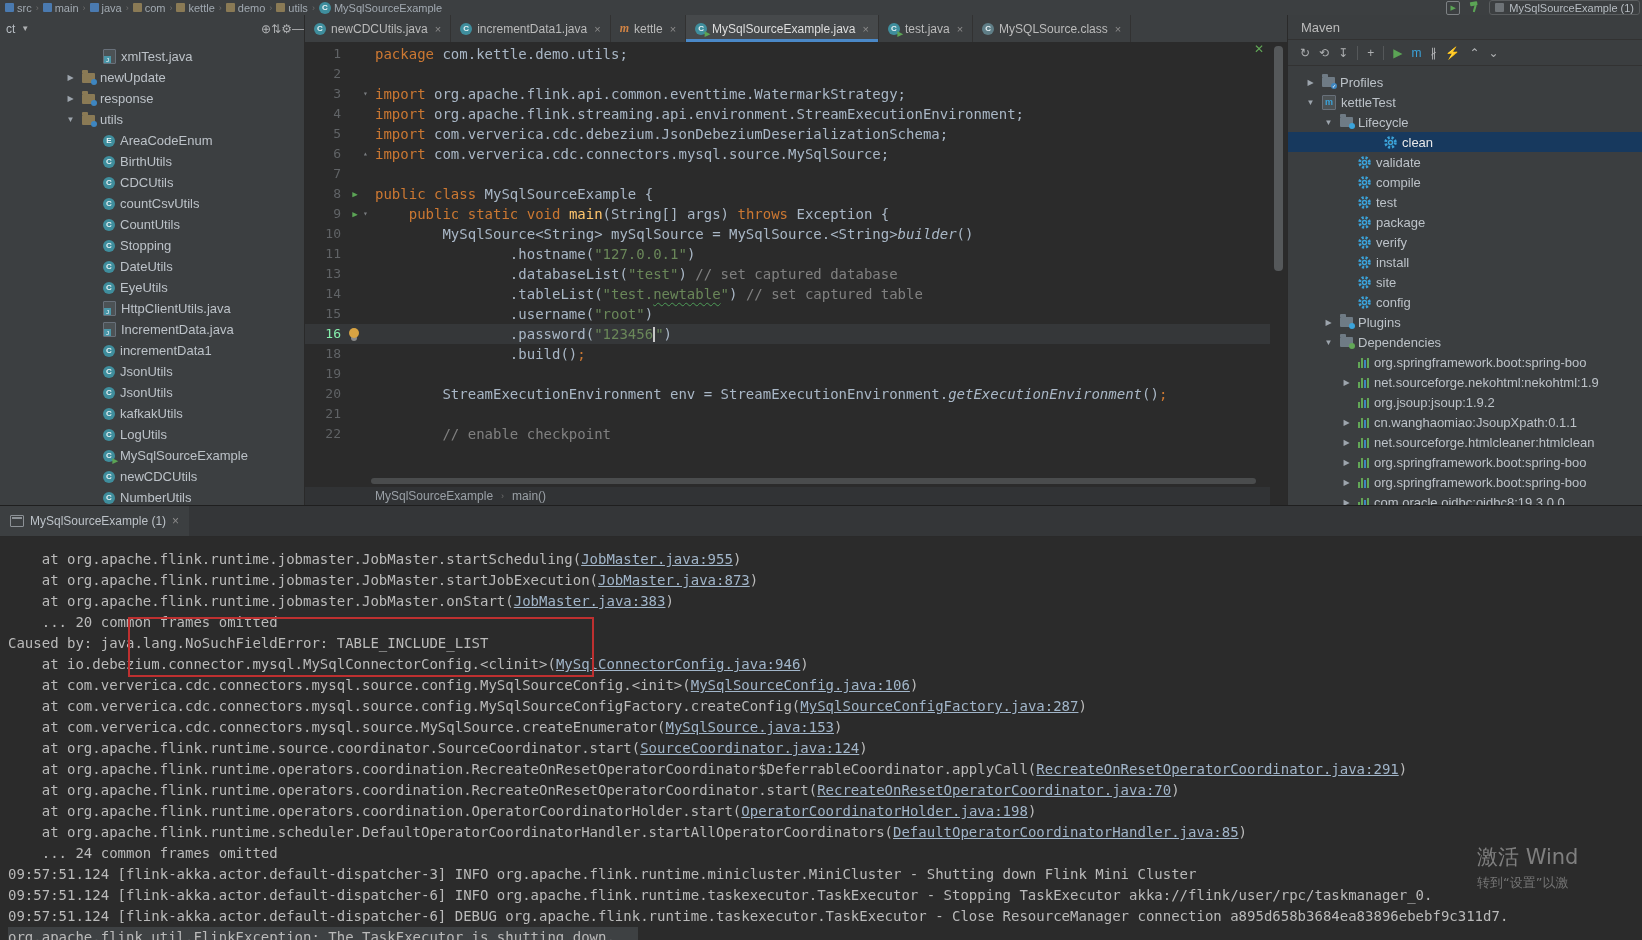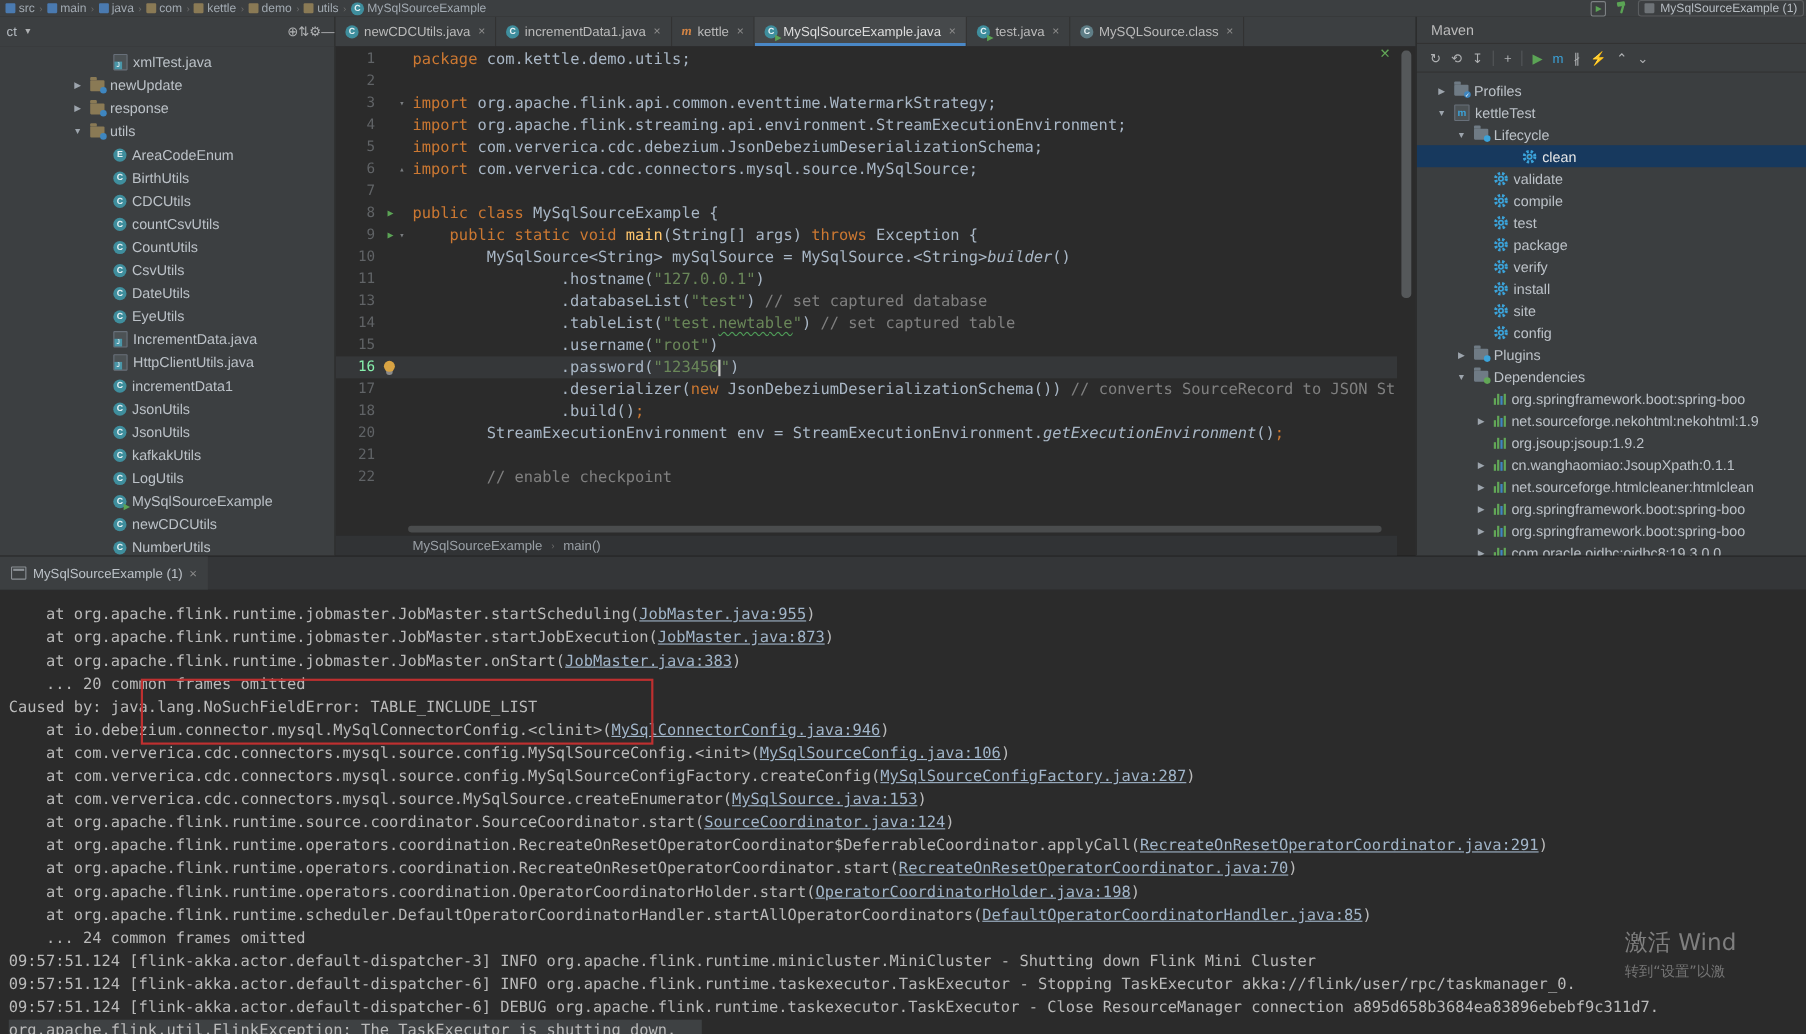--- a/index.html
+++ b/index.html
@@ -270,45 +270,45 @@
       <span>countCsvUtils</span>
     </div>
     <div class="trow" style="padding-left:85px">
       <span class="arrow"></span>
       <span class="cico" style="background:#3F8E9D">C</span>
       <span>CountUtils</span>
     </div>
     <div class="trow" style="padding-left:85px">
       <span class="arrow"></span>
       <span class="cico" style="background:#3F8E9D">C</span>
-      <span>CsvUtils</span>
+      <span>Stopping</span>
     </div>
     <div class="trow" style="padding-left:85px">
       <span class="arrow"></span>
       <span class="cico" style="background:#3F8E9D">C</span>
       <span>DateUtils</span>
     </div>
     <div class="trow" style="padding-left:85px">
       <span class="arrow"></span>
       <span class="cico" style="background:#3F8E9D">C</span>
       <span>EyeUtils</span>
     </div>
     <div class="trow" style="padding-left:85px">
       <span class="arrow"></span>
       <span class="jfile">
         <i>J</i>
       </span>
-      <span>IncrementData.java</span>
+      <span>HttpClientUtils.java</span>
     </div>
     <div class="trow" style="padding-left:85px">
       <span class="arrow"></span>
       <span class="jfile">
         <i>J</i>
       </span>
-      <span>HttpClientUtils.java</span>
+      <span>IncrementData.java</span>
     </div>
     <div class="trow" style="padding-left:85px">
       <span class="arrow"></span>
       <span class="cico" style="background:#3F8E9D">C</span>
       <span>incrementData1</span>
     </div>
     <div class="trow" style="padding-left:85px">
       <span class="arrow"></span>
       <span class="cico" style="background:#3F8E9D">C</span>
       <span>JsonUtils</span>
@@ -356,22 +356,22 @@
       <div class="eline"><span class="gnum">6</span><span class="gfold">▴</span><span class="code"><span class="kw">import </span><span class="">com.ververica.cdc.connectors.mysql.source.MySqlSource;</span></span></div>
       <div class="eline"><span class="gnum">7</span><span class="code"></span></div>
       <div class="eline"><span class="gnum">8</span><span class="gico grun">▶</span><span class="code"><span class="kw">public class </span><span class="">MySqlSourceExample {</span></span></div>
       <div class="eline"><span class="gnum">9</span><span class="gico grun">▶</span><span class="gfold">▾</span><span class="code"><span class="">    </span><span class="kw">public static void </span><span class="mth">main</span><span class="">(String[] args) </span><span class="kw">throws </span><span class="">Exception {</span></span></div>
       <div class="eline"><span class="gnum">10</span><span class="code"><span class="">        MySqlSource&lt;String&gt; mySqlSource = MySqlSource.&lt;String&gt;</span><span class="itl">builder</span><span class="">()</span></span></div>
       <div class="eline"><span class="gnum">11</span><span class="code"><span class="">                .hostname(</span><span class="str">"127.0.0.1"</span><span class="">)</span></span></div>
       <div class="eline"><span class="gnum">13</span><span class="code"><span class="">                .databaseList(</span><span class="str">"test"</span><span class="">) </span><span class="cmt">// set captured database</span></span></div>
       <div class="eline"><span class="gnum">14</span><span class="code"><span class="">                .tableList(</span><span class="str">"test.</span><span class="strw">newtable</span><span class="str">"</span><span class="">) </span><span class="cmt">// set captured table</span></span></div>
       <div class="eline"><span class="gnum">15</span><span class="code"><span class="">                .username(</span><span class="str">"root"</span><span class="">)</span></span></div>
       <div class="eline cur"><span class="gnum">16</span><span class="bulb"></span><span class="code"><span class="">                .password(</span><span class="str">"123456</span><span class="caret"></span><span class="str">"</span><span class="">)</span></span></div>
-      <div class="eline"><span class="gnum">17</span><span class="code"><span class="">                .deserializer(</span><span class="kw">new </span><span class="">JsonDebeziumDeserializationSchema()) </span><span class="cmt">// converts SourceRecord to JSON St</span></span></div>
       <div class="eline"><span class="gnum">18</span><span class="code"><span class="">                .build()</span><span class="smc">;</span></span></div>
+      <div class="eline"><span class="gnum">19</span><span class="code"></span></div>
       <div class="eline"><span class="gnum">20</span><span class="code"><span class="">        StreamExecutionEnvironment env = StreamExecutionEnvironment.</span><span class="itl">getExecutionEnvironment</span><span class="">()</span><span class="smc">;</span></span></div>
       <div class="eline"><span class="gnum">21</span><span class="code"></span></div>
       <div class="eline"><span class="gnum">22</span><span class="code"><span class="cmt">        // enable checkpoint</span></span></div>
     </div>
   <div id="hscroll"></div>
 </div>
 <div id="ebreadcrumb">
   <span>MySqlSourceExample</span>
   <span style="color:#6e6e6e;font-size:9px">›</span>
   <span>main()</span>

